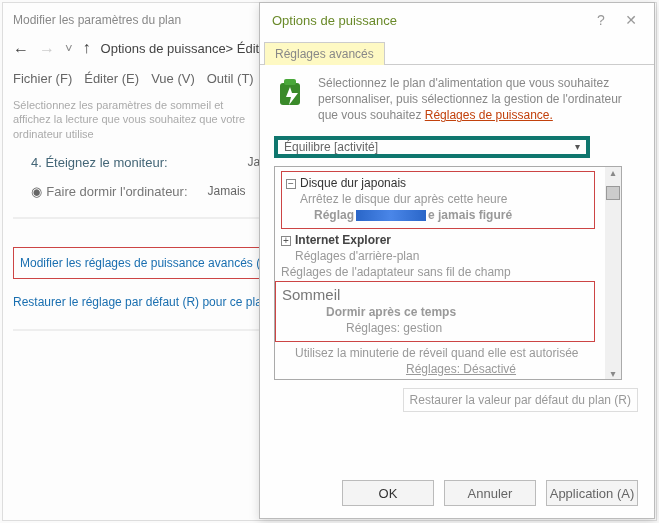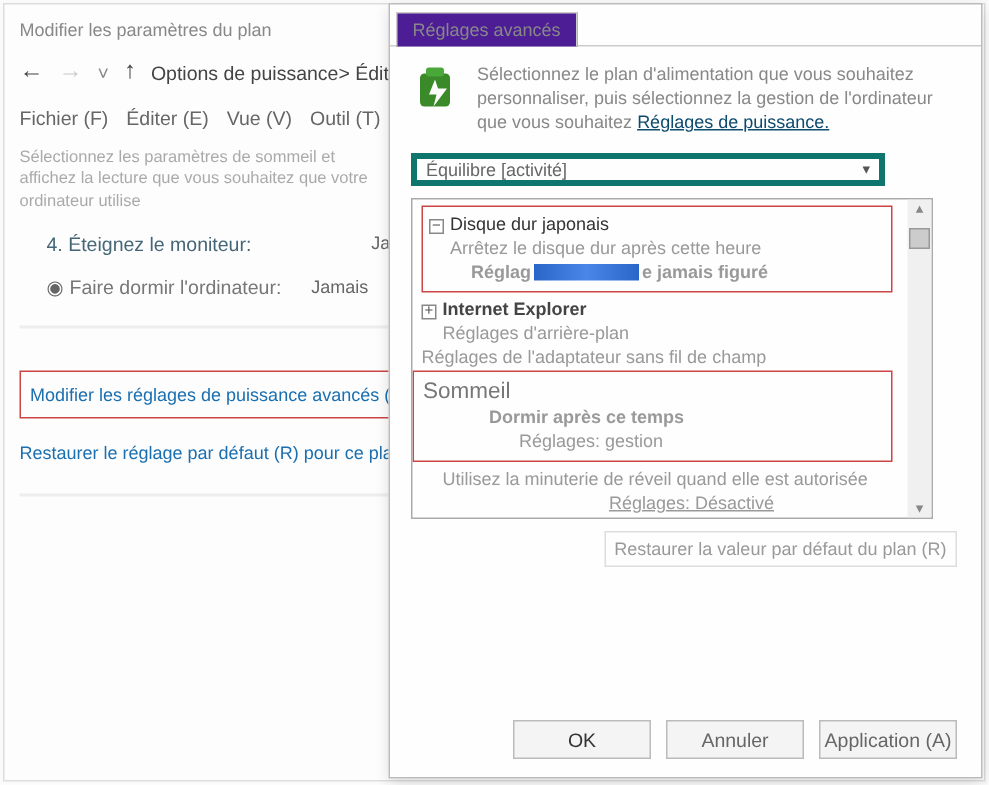--- a/index.html
+++ b/index.html
@@ -20,26 +20,26 @@
   .bg-link-red { color: #1a6fb0; font-size: 12px; margin: 10px 0 6px 0; display: inline-block; }
   .bg-link-red.boxed { border: 1px solid #c44; padding: 8px 6px; }
   .bg-link2 { color: #1a6fb0; font-size: 12px; }
 
   .dialog { position: absolute; left: 259px; top: 2px; width: 396px; height: 517px; background: #fefefe; border: 1px solid #bbb; box-shadow: 0 3px 10px rgba(0,0,0,0.15); }
   .dialog-title { display: flex; align-items: center; height: 34px; padding: 0 8px 0 12px; color: #6a8a2a; font-size: 13px; }
   .dialog-title .spacer { flex: 1; }
   .title-btn { width: 30px; text-align: center; font-size: 14px; color: #999; cursor: default; }
   .tabs { display: flex; border-bottom: 1px solid #ccc; padding-left: 4px; margin-top: 4px; }
   .tab { border: 1px solid #ccc; border-bottom: none; padding: 4px 10px; background: #f2f2f2; color: #888; font-size: 12px; position: relative; top: 1px; }
-  .tab.active { background: #4c1d95; color: #888; }
+  .tab.active { background: #fef9c3; color: #888; }
   .panel { padding: 10px 14px 8px 14px; }
   .info-row { display: flex; gap: 8px; margin-bottom: 12px; }
   .battery-icon { width: 36px; height: 36px; flex-shrink: 0; }
   .info-text { color: #888; font-size: 12px; line-height: 1.35; }
-  .info-text .link { color: #0c4a6e; text-decoration: underline; }
+  .info-text .link { color: #c2410c; text-decoration: underline; }
   .combo { border: 4px solid #0f766e; height: 22px; display: flex; align-items: center; justify-content: space-between; padding: 0 6px; color: #666; font-size: 12px; margin-bottom: 8px; width: 316px; }
   .combo .chev { font-size: 10px; color: #555; }
   .tree-wrap { border: 1px solid #aaa; height: 214px; width: 348px; position: relative; overflow: hidden; }
   .tree-sb { position: absolute; right: 0; top: 0; bottom: 0; width: 16px; background: #f0f0f0; display: flex; flex-direction: column; justify-content: space-between; align-items: center; color: #888; font-size: 10px; }
   .tree-sb .thumb { width: 14px; height: 14px; background: #ccc; border: 1px solid #999; }
   .tree { position: absolute; left: 0; top: 0; right: 16px; bottom: 0; padding: 4px 6px; font-size: 12px; overflow: hidden; }
   .tnode { margin: 2px 0; }
   .indent1 { margin-left: 14px; }
   .indent2 { margin-left: 28px; font-weight: bold; }
   .indent3 { margin-left: 42px; }
@@ -84,20 +84,26 @@
     <span class="dwq-label" style="margin-left:-16px">Faire dormir l'ordinateur:</span>
     <span class="val">Jamais</span>
   </div>
   <div class="bg-sep"></div>
   <span class="bg-link-red boxed">Modifier les réglages de puissance avancés (C)</span><br>
   <span class="bg-link2" style="display:inline-block;margin-top:10px">Restaurer le réglage par défaut (R) pour ce plan</span>
   <div class="bg-sep" style="margin-top:20px"></div>
 </div>
 
 <div class="dialog">
+  <div class="dialog-title">
+    <span>Options de puissance</span>
+    <span class="spacer"></span>
+    <span class="title-btn">?</span>
+    <span class="title-btn">✕</span>
+  </div>
   <div class="tabs">
     <div class="tab active">Réglages avancés</div>
   </div>
   <div class="panel">
     <div class="info-row">
       <svg class="battery-icon" viewBox="0 0 36 36">
         <rect x="6" y="8" width="20" height="22" rx="3" fill="#3a8a2a"></rect>
         <rect x="10" y="4" width="12" height="6" rx="2" fill="#4aa83a"></rect>
         <path d="M16 12 L12 22 L17 22 L15 30 L24 18 L18 18 Z" fill="#fff"></path>
       </svg>

